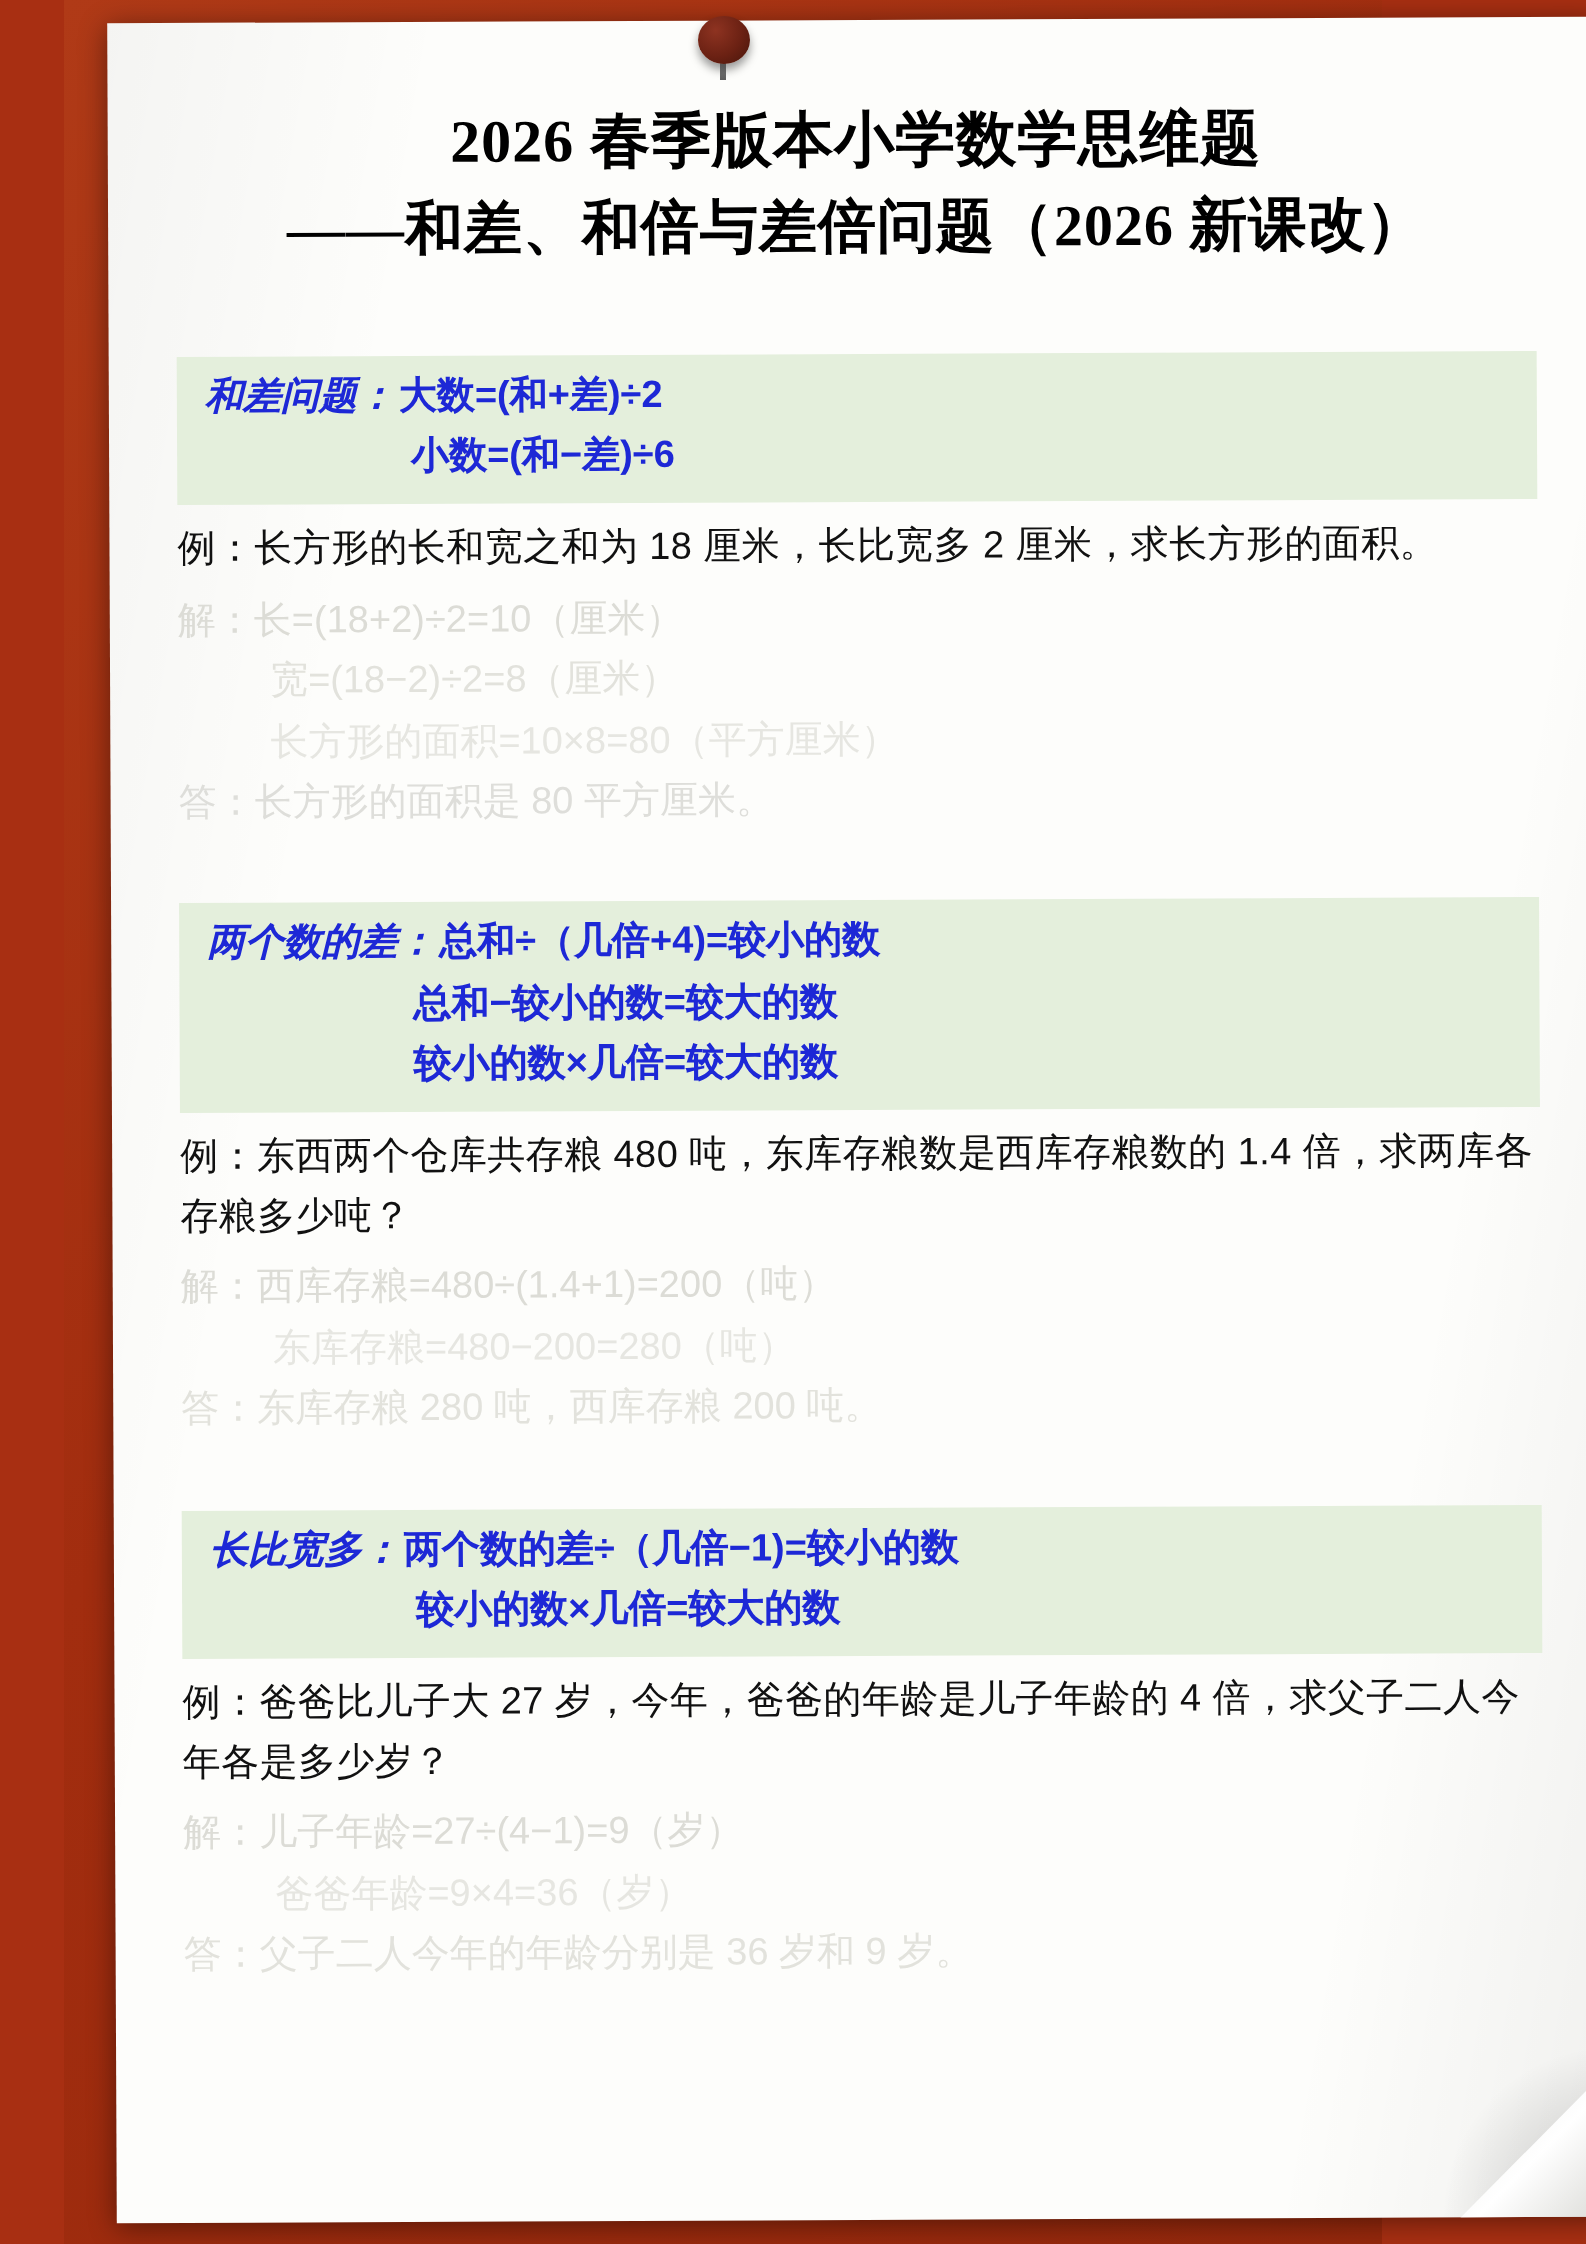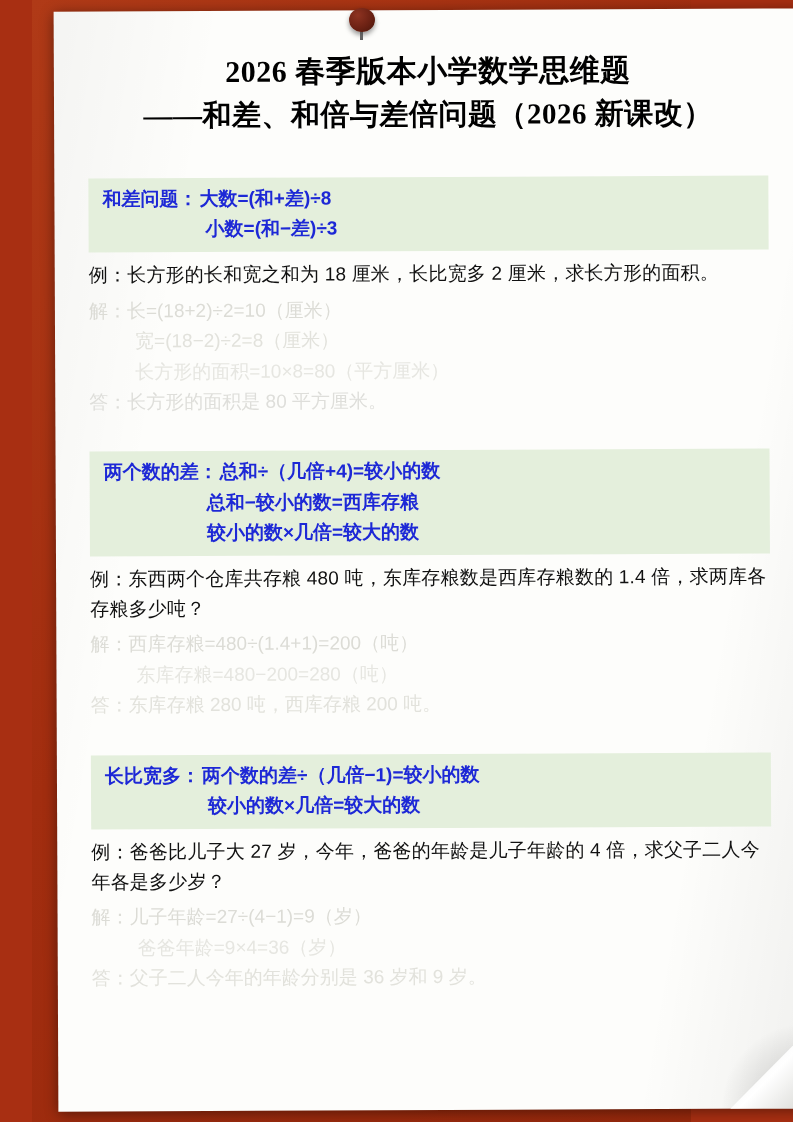--- a/index.html
+++ b/index.html
@@ -123,21 +123,21 @@
     box-sizing: border-box;
   }
   .formula-line {
     color: #1d28d6;
     font-family: "Liberation Sans", sans-serif;
     font-size: 19px;
     font-weight: 700;
     line-height: 1.6;
     white-space: nowrap;
   }
-  .formula-line .lbl { margin-right: 2px; }
+  .formula-line .lbl { margin-right: 2px; font-style: italic; }
   .formula-line.indent { padding-left: 103px; }
 
   .example {
     margin-top: 8px;
     font-family: "Liberation Sans", sans-serif;
     font-size: 19px;
     color: #111;
     line-height: 1.55;
     letter-spacing: 0.2px;
   }
@@ -166,42 +166,42 @@
     <div class="content">
 
       <h1 class="title">
         <span>2026 春季版本小学数学思维题</span>
         <span class="line2">——和差、和倍与差倍问题（2026 新课改）</span>
       </h1>
 
       <div class="section first">
         <div class="formula-box">
           <div class="formula-line">
-            <span class="lbl">和差问题：</span><span>大数=(和+差)÷8</span>
-          </div>
-          <div class="formula-line indent">
-            <span>小数=(和−差)÷3</span>
+            <span class="lbl">和差问题：</span><span>大数=(和+差)÷2</span>
+          </div>
+          <div class="formula-line indent">
+            <span>小数=(和−差)÷6</span>
           </div>
         </div>
         <div class="example">例：长方形的长和宽之和为 18 厘米，长比宽多 2 厘米，求长方形的面积。</div>
         <div class="solution">
           <div class="sol-line fade1">解：长=(18+2)÷2=10（厘米）</div>
           <div class="sol-line indent fade2">宽=(18−2)÷2=8（厘米）</div>
           <div class="sol-line indent fade3">长方形的面积=10×8=80（平方厘米）</div>
           <div class="sol-line fade4">答：长方形的面积是 80 平方厘米。</div>
         </div>
       </div>
 
       <div class="section">
         <div class="formula-box">
           <div class="formula-line">
             <span class="lbl">两个数的差：</span><span>总和÷（几倍+4)=较小的数</span>
           </div>
           <div class="formula-line indent">
-            <span>总和−较小的数=西库存粮</span>
+            <span>总和−较小的数=较大的数</span>
           </div>
           <div class="formula-line indent">
             <span>较小的数×几倍=较大的数</span>
           </div>
         </div>
         <div class="example">例：东西两个仓库共存粮 480 吨，东库存粮数是西库存粮数的 1.4 倍，求两库各存粮多少吨？</div>
         <div class="solution">
           <div class="sol-line fade1">解：西库存粮=480÷(1.4+1)=200（吨）</div>
           <div class="sol-line indent fade3">东库存粮=480−200=280（吨）</div>
           <div class="sol-line fade2">答：东库存粮 280 吨，西库存粮 200 吨。</div>

